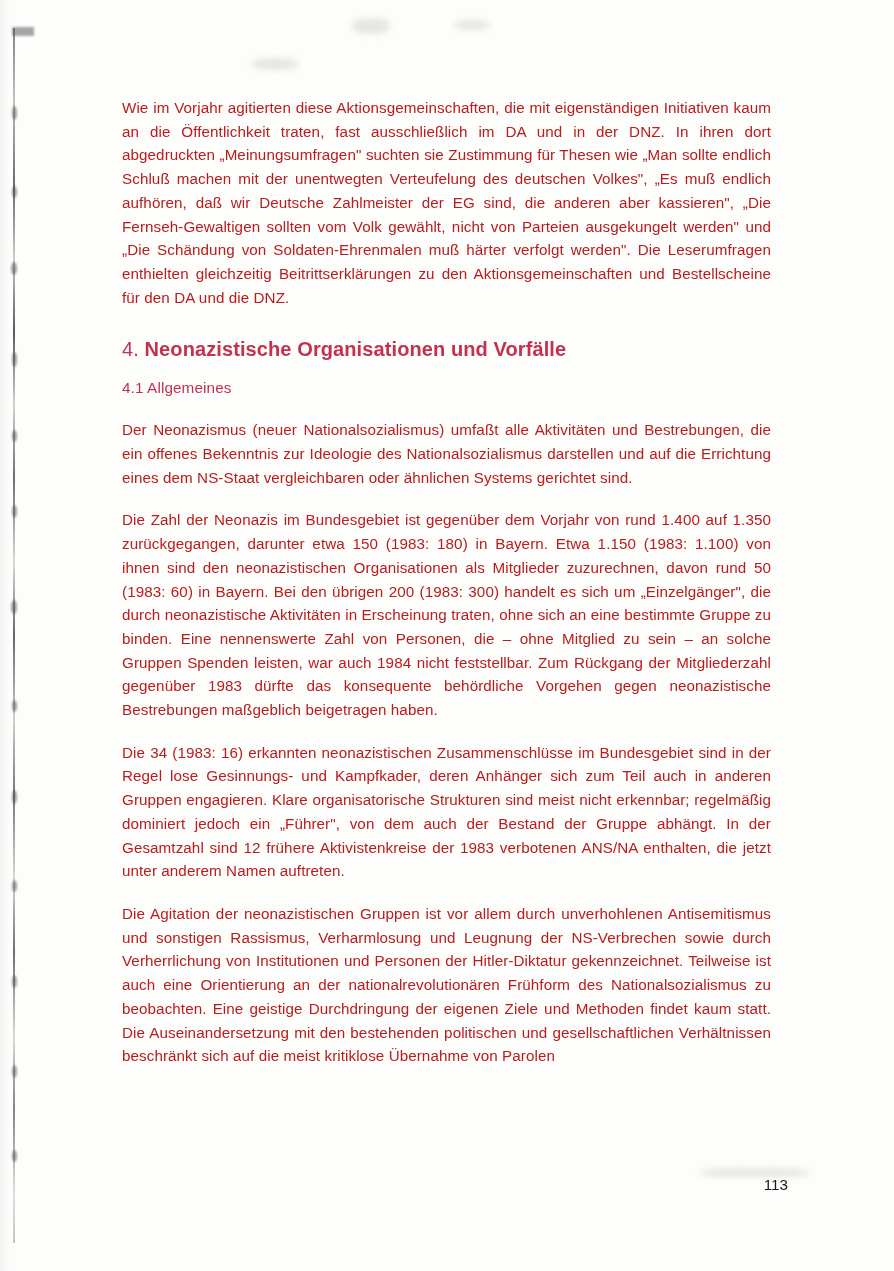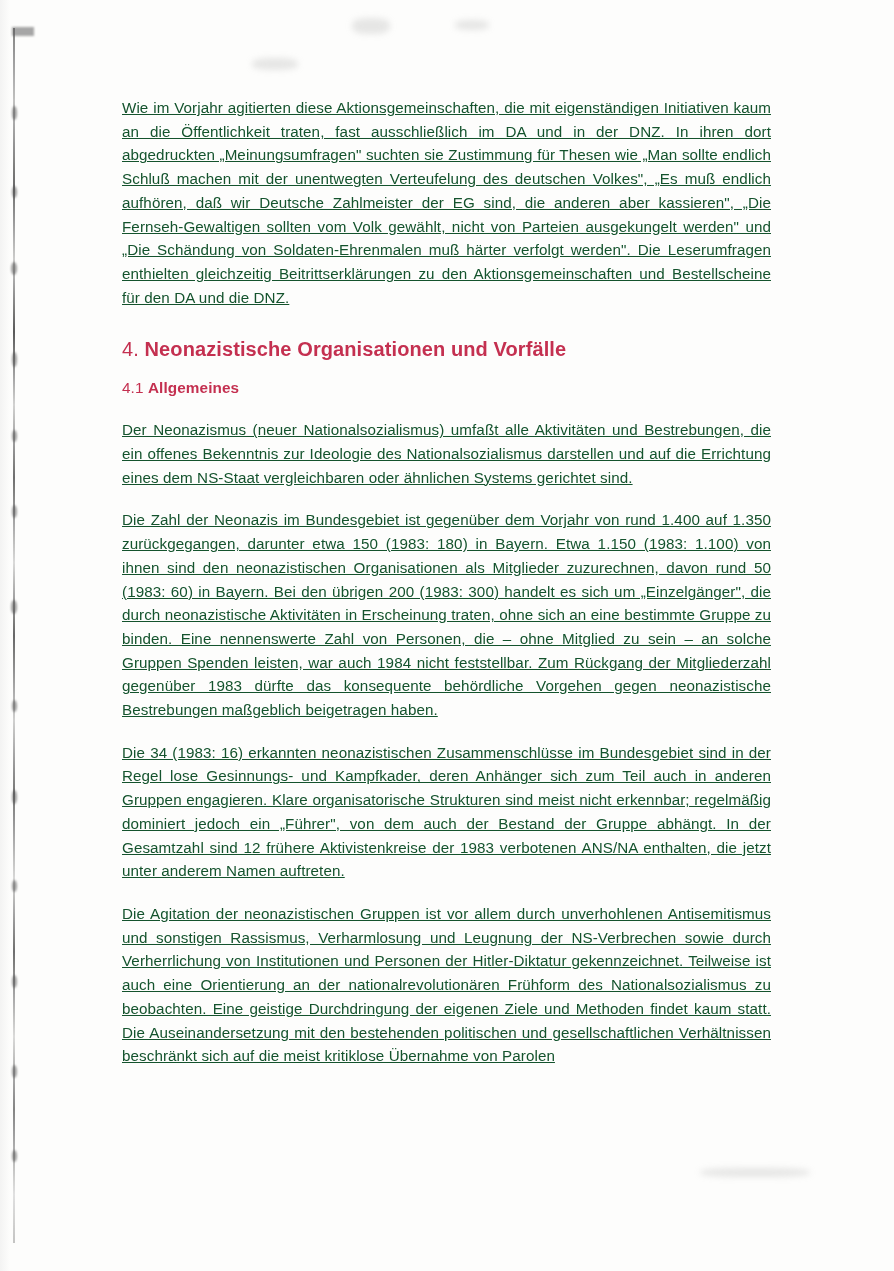--- a/index.html
+++ b/index.html
@@ -77,25 +77,24 @@
   .content {
     position: absolute;
     left: 122px;
     top: 96px;
     width: 666px;
   }
   p.para {
     margin: 0 17px 19px 0;
     font-size: 15.2px;
     line-height: 23.7px;
-    color: #14532d;
+    color: #b91c1c;
     text-align: justify;
     text-justify: inter-word;
     letter-spacing: 0.08px;
-    text-decoration: underline;
     -webkit-font-smoothing: antialiased;
   }
   p.para:last-of-type { margin-bottom: 0; }
 
   h2.heading-main {
     margin: 30px 0 19px 0;
     font-size: 20px;
     line-height: 20px;
     color: #c43050;
     font-weight: 400;
@@ -104,21 +103,21 @@
   h2.heading-main .htext { font-weight: 700; }
 
   h3.heading-sub {
     margin: 0 0 20px 0;
     font-size: 15.3px;
     line-height: 20px;
     color: #c43050;
     font-weight: 400;
     letter-spacing: 0.1px;
   }
-  h3.heading-sub .htext { font-weight: 700; }
+  h3.heading-sub .htext { font-weight: 400; }
 
   .page-number {
     position: absolute;
     left: 122px;
     top: 1176px;
     width: 666px;
     text-align: right;
     font-size: 15.2px;
     color: #1b1b1b;
   }
@@ -169,14 +168,15 @@
     <p class="para">Der Neonazismus (neuer Nationalsozialismus) umfaßt alle Aktivitäten und Bestrebungen, die ein offenes Bekenntnis zur Ideologie des Nationalsozialismus darstellen und auf die Errichtung eines dem NS-Staat vergleichbaren oder ähnlichen Systems gerichtet sind.</p>
 
     <p class="para">Die Zahl der Neonazis im Bundesgebiet ist gegenüber dem Vorjahr von rund 1.400 auf 1.350 zurückgegangen, darunter etwa 150 (1983: 180) in Bayern. Etwa 1.150 (1983: 1.100) von ihnen sind den neonazistischen Organisationen als Mitglieder zuzurechnen, davon rund 50 (1983: 60) in Bayern. Bei den übrigen 200 (1983: 300) handelt es sich um „Einzelgänger", die durch neonazistische Aktivitäten in Erscheinung traten, ohne sich an eine bestimmte Gruppe zu binden. Eine nennenswerte Zahl von Personen, die – ohne Mitglied zu sein – an solche Gruppen Spenden leisten, war auch 1984 nicht feststellbar. Zum Rückgang der Mitgliederzahl gegenüber 1983 dürfte das konsequente behördliche Vorgehen gegen neonazistische Bestrebungen maßgeblich beigetragen haben.</p>
 
     <p class="para">Die 34 (1983: 16) erkannten neonazistischen Zusammenschlüsse im Bundesgebiet sind in der Regel lose Gesinnungs- und Kampfkader, deren Anhänger sich zum Teil auch in anderen Gruppen engagieren. Klare organisatorische Strukturen sind meist nicht erkennbar; regelmäßig dominiert jedoch ein „Führer", von dem auch der Bestand der Gruppe abhängt. In der Gesamtzahl sind 12 frühere Aktivistenkreise der 1983 verbotenen ANS/NA enthalten, die jetzt unter anderem Namen auftreten.</p>
 
     <p class="para">Die Agitation der neonazistischen Gruppen ist vor allem durch unverhohlenen Antisemitismus und sonstigen Rassismus, Verharmlosung und Leugnung der NS-Verbrechen sowie durch Verherrlichung von Institutionen und Personen der Hitler-Diktatur gekennzeichnet. Teilweise ist auch eine Orientierung an der nationalrevolutionären Frühform des Nationalsozialismus zu beobachten. Eine geistige Durchdringung der eigenen Ziele und Methoden findet kaum statt. Die Auseinandersetzung mit den bestehenden politischen und gesellschaftlichen Verhältnissen beschränkt sich auf die meist kritiklose Übernahme von Parolen</p>
 
   </div>
 
+  <div class="page-number">113</div>
 
 </div>
 
 </body></html>

